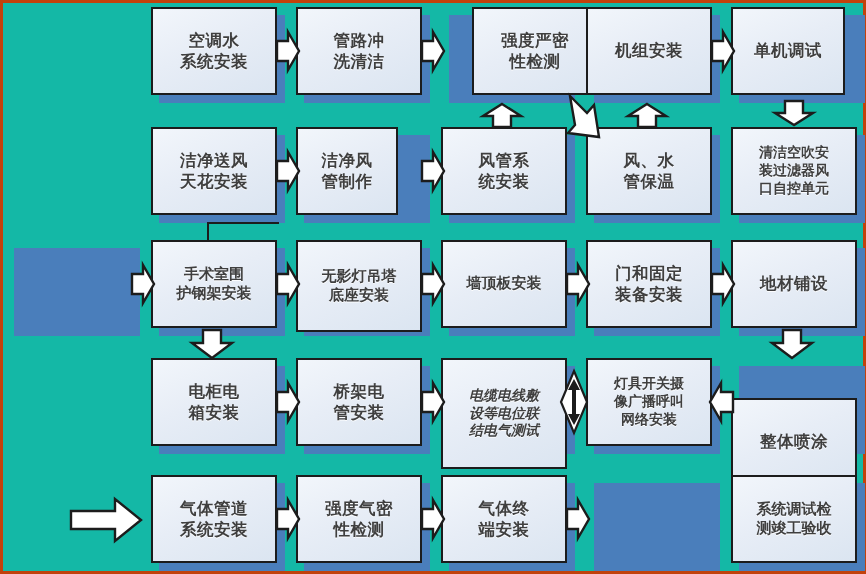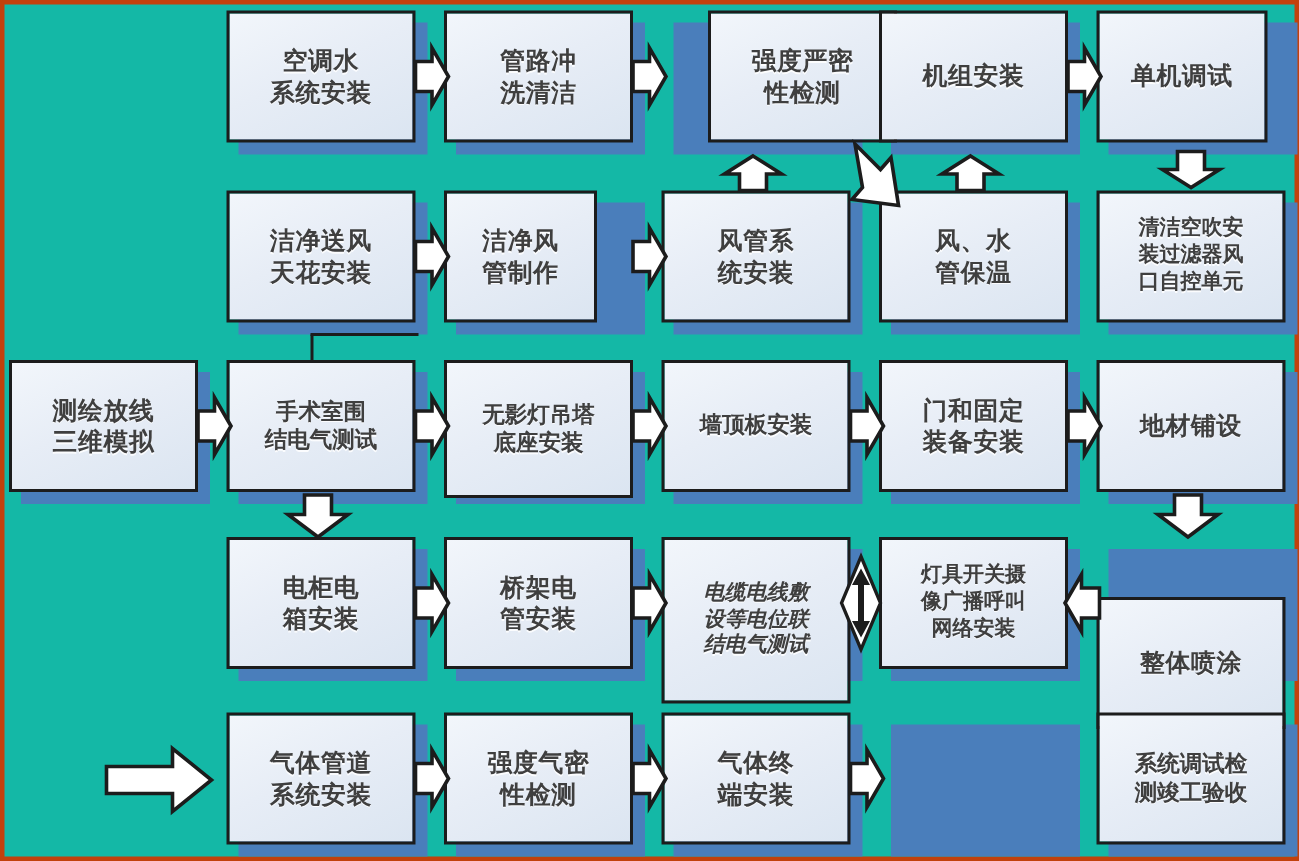--- a/index.html
+++ b/index.html
@@ -107,29 +107,25 @@
     </div>
 
   <div class="shadow" style="left:736px;top:132px;width:126px;height:88px;"></div>
   <div class="node xsmall" style="left:728px;top:124px;width:126px;height:88px;">
       <span class="lbl">清洁空吹安
 装过滤器风
 口自控单元</span>
     </div>
 
   <div class="shadow" style="left:11px;top:245px;width:126px;height:88px;"></div>
-  <div class="node" style="left:3px;top:237px;width:126px;height:88px;">
-      <span class="lbl">测绘放线
-三维模拟</span>
-    </div>
 
   <div class="shadow" style="left:156px;top:245px;width:126px;height:88px;"></div>
   <div class="node small" style="left:148px;top:237px;width:126px;height:88px;">
       <span class="lbl">手术室围
-结电气测试</span>
+护钢架安装</span>
     </div>
 
   <div class="shadow" style="left:301px;top:245px;width:126px;height:88px;"></div>
   <div class="node small" style="left:293px;top:237px;width:126px;height:92px;text-align:center;">
       <span class="lbl">无影灯吊塔
 底座安装</span>
     </div>
 
   <div class="shadow" style="left:446px;top:245px;width:126px;height:88px;"></div>
   <div class="node small" style="left:438px;top:237px;width:126px;height:88px;">

